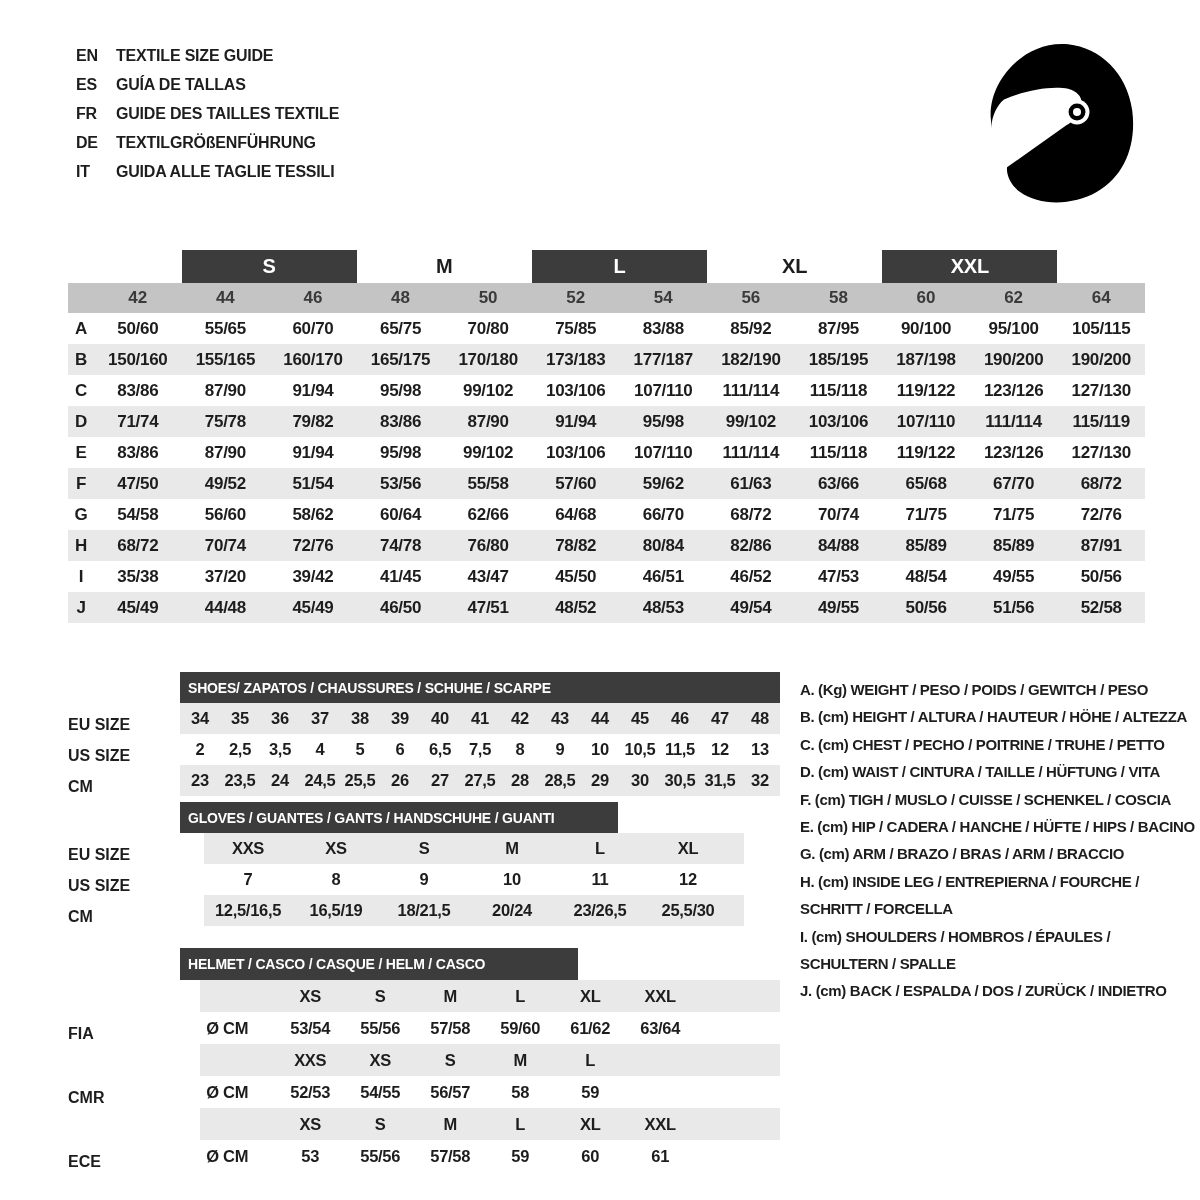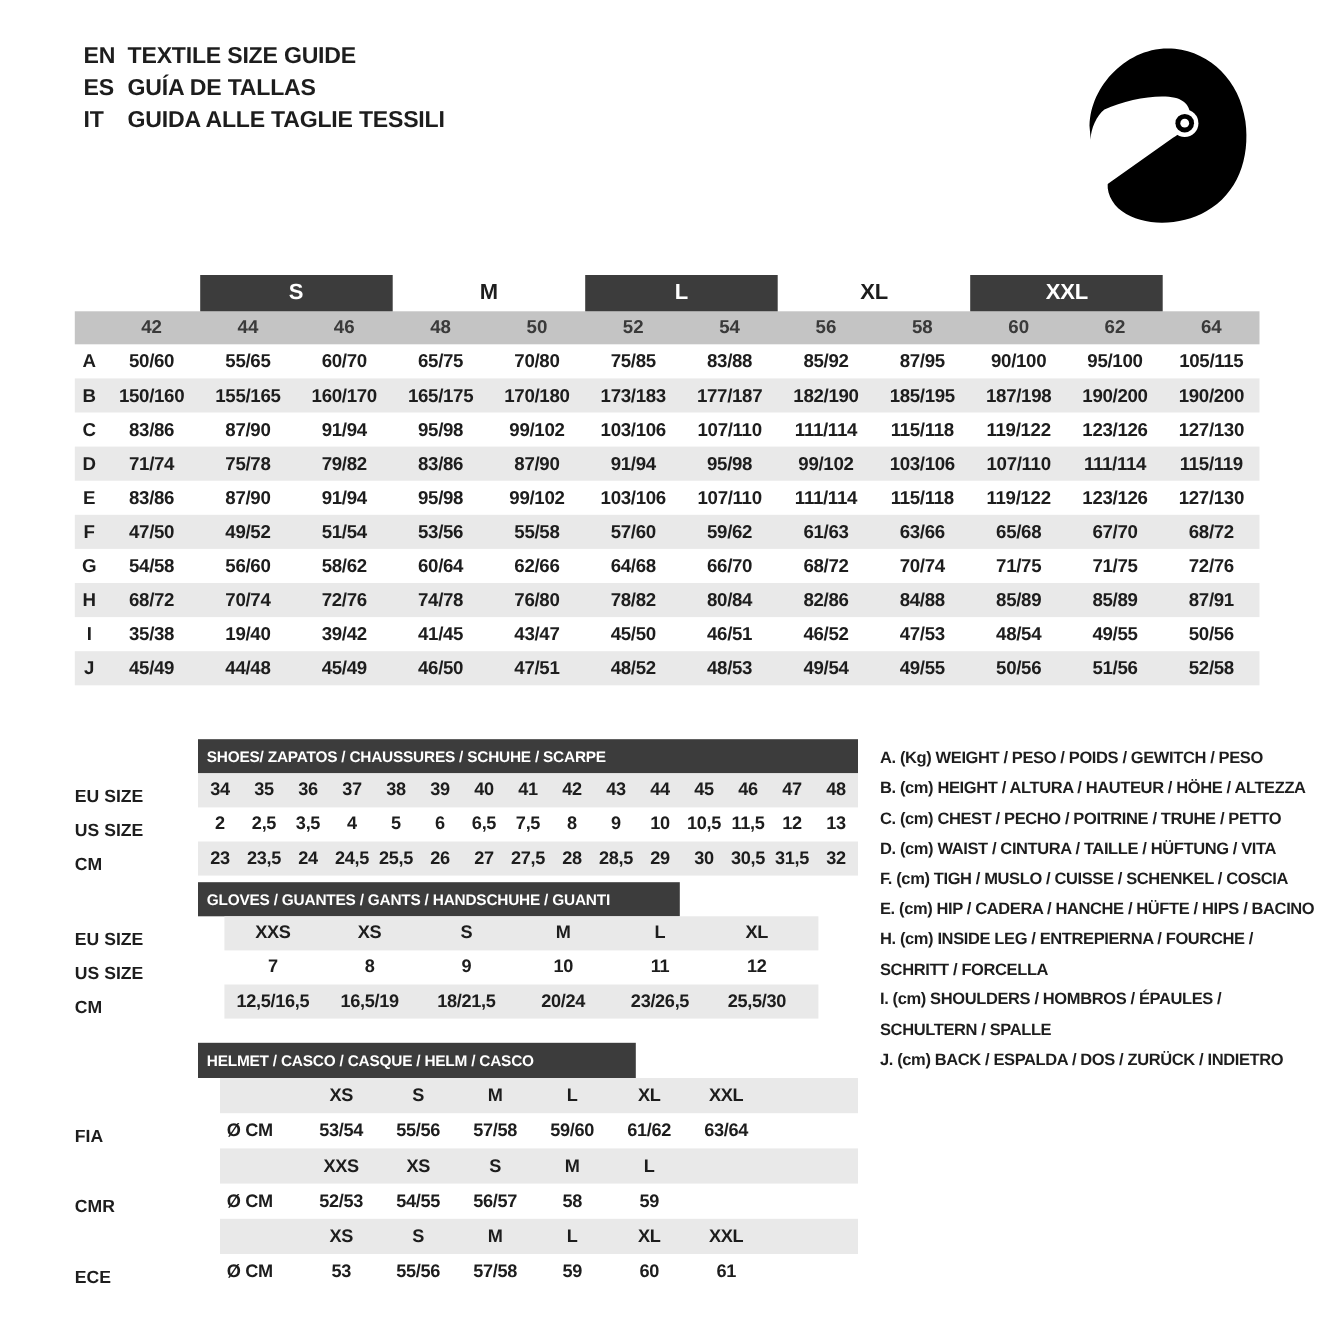--- a/index.html
+++ b/index.html
@@ -5,21 +5,21 @@
   * { margin:0; padding:0; box-sizing:border-box; }
   html,body { background:#fff; }
   body {
     width:1200px; height:1200px; position:relative; overflow:hidden;
     font-family:"Liberation Sans", sans-serif; font-weight:bold; color:#1d1d1d;
   }
   .abs { position:absolute; }
 
   
   .langs { left:76px; top:36px; }
-  .lang-row { display:flex; height:29px; align-items:center; font-size:21px; letter-spacing:-0.2px; }
+  .lang-row { display:flex; height:29px; align-items:flex-end; font-size:16px; letter-spacing:-0.2px; }
   .lang-code { width:40px; }
 
   
   .helmet-svg { left:972px; top:32px; }
 
   
   .main { left:68px; top:250px; width:1077px; }
   .grid13 { display:grid; grid-template-columns:26px repeat(12, 1fr); }
   .size-header { height:33px; }
   .size-block { display:flex; align-items:center; justify-content:center; font-size:20px; letter-spacing:-0.2px; }
@@ -53,20 +53,28 @@
 <div>
 
   <div class="abs langs" id="langs">
       <div class="lang-row">
         <div class="lang-code">EN</div>
         <div class="lang-label">TEXTILE SIZE GUIDE</div>
       </div>
       <div class="lang-row">
         <div class="lang-code">ES</div>
         <div class="lang-label">GUÍA DE TALLAS</div>
+      </div>
+      <div class="lang-row">
+        <div class="lang-code">FR</div>
+        <div class="lang-label">GUIDE DES TAILLES TEXTILE</div>
+      </div>
+      <div class="lang-row">
+        <div class="lang-code">DE</div>
+        <div class="lang-label">TEXTILGRÖßENFÜHRUNG</div>
       </div>
       <div class="lang-row">
         <div class="lang-code">IT</div>
         <div class="lang-label">GUIDA ALLE TAGLIE TESSILI</div>
       </div>
     </div>
 
   <svg class="abs helmet-svg" width="178" height="184" viewBox="0 0 200 195" aria-hidden="true">
     <path fill="#000" d="M108 8 C144 12 174 40 180 82 C185 120 172 156 140 174
                          C114 189 76 190 54 174 C43 166 37 153 40 142
@@ -219,21 +227,21 @@
           <div>80/84</div>
           <div>82/86</div>
           <div>84/88</div>
           <div>85/89</div>
           <div>85/89</div>
           <div>87/91</div>
         </div>
         <div class="grid13 mrow">
           <div>I</div>
           <div>35/38</div>
-          <div>19/40</div>
+          <div>37/20</div>
           <div>39/42</div>
           <div>41/45</div>
           <div>43/47</div>
           <div>45/50</div>
           <div>46/51</div>
           <div>46/52</div>
           <div>47/53</div>
           <div>48/54</div>
           <div>49/55</div>
           <div>50/56</div>
@@ -437,20 +445,21 @@
       </div>
   </div>
 
   <div class="abs legend" id="legend">
       <div>A. (Kg) WEIGHT / PESO / POIDS / GEWITCH / PESO</div>
       <div>B. (cm) HEIGHT / ALTURA / HAUTEUR / HÖHE / ALTEZZA</div>
       <div>C. (cm) CHEST / PECHO / POITRINE / TRUHE / PETTO</div>
       <div>D. (cm) WAIST / CINTURA / TAILLE / HÜFTUNG / VITA</div>
       <div>F. (cm) TIGH / MUSLO / CUISSE / SCHENKEL / COSCIA</div>
       <div>E. (cm) HIP / CADERA / HANCHE / HÜFTE / HIPS / BACINO</div>
+      <div>G. (cm) ARM / BRAZO / BRAS / ARM / BRACCIO</div>
       <div>H. (cm) INSIDE LEG / ENTREPIERNA / FOURCHE /</div>
       <div>SCHRITT / FORCELLA</div>
       <div>I. (cm) SHOULDERS / HOMBROS / ÉPAULES /</div>
       <div>SCHULTERN / SPALLE</div>
       <div>J. (cm) BACK / ESPALDA / DOS / ZURÜCK / INDIETRO</div>
     </div>
 
 </div>
 
 </body></html>

